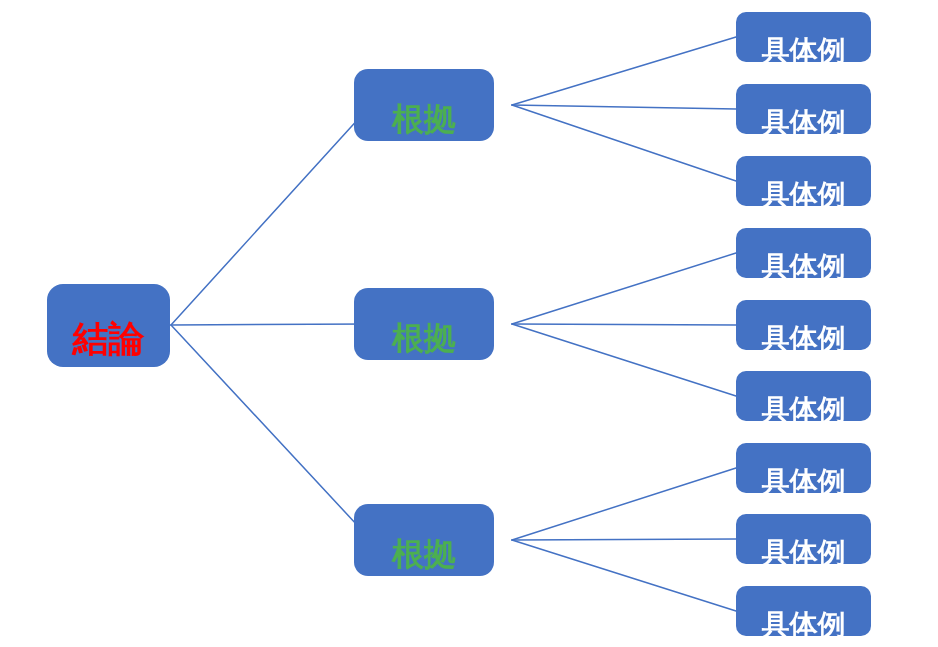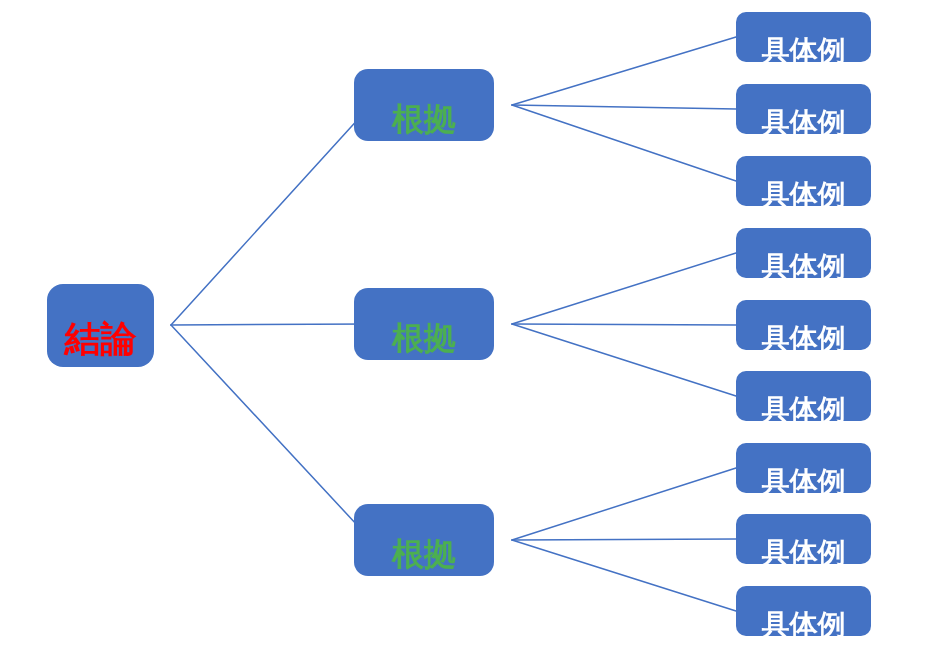--- a/index.html
+++ b/index.html
@@ -35,21 +35,21 @@
   .node-label {
     font-weight: bold;
     line-height: 1;
     white-space: nowrap;
     user-select: none;
     margin-top: 27px;
   }
   .root-node {
     left: 47px;
     top: 284px;
-    width: 107px;
+    width: 123px;
     height: 83px;
     border-radius: 16px;
   }
   .root-node .node-label {
     font-size: 36px;
     color: #FF0000;
   }
   .branch-node {
     left: 354px;
     width: 140px;

